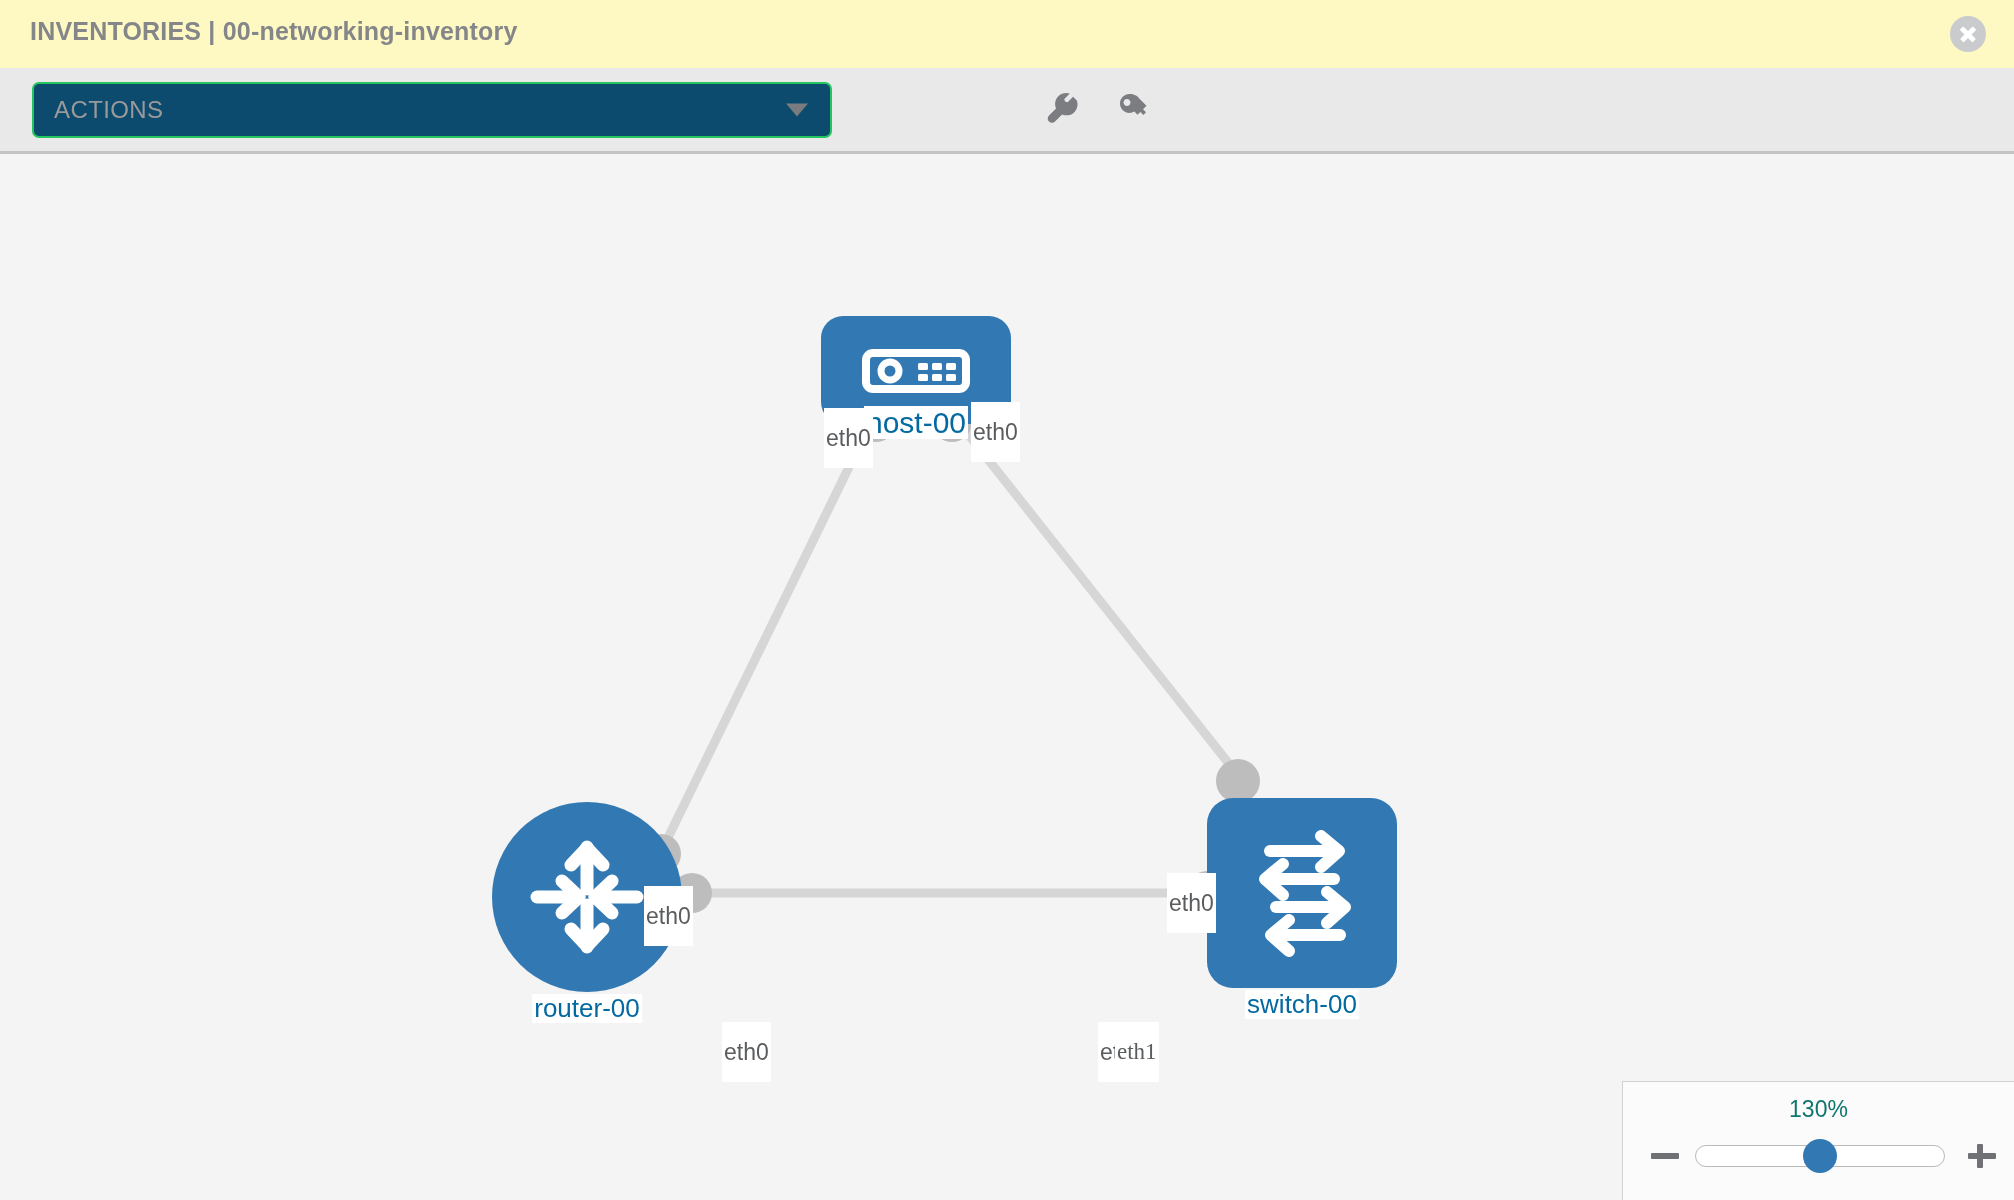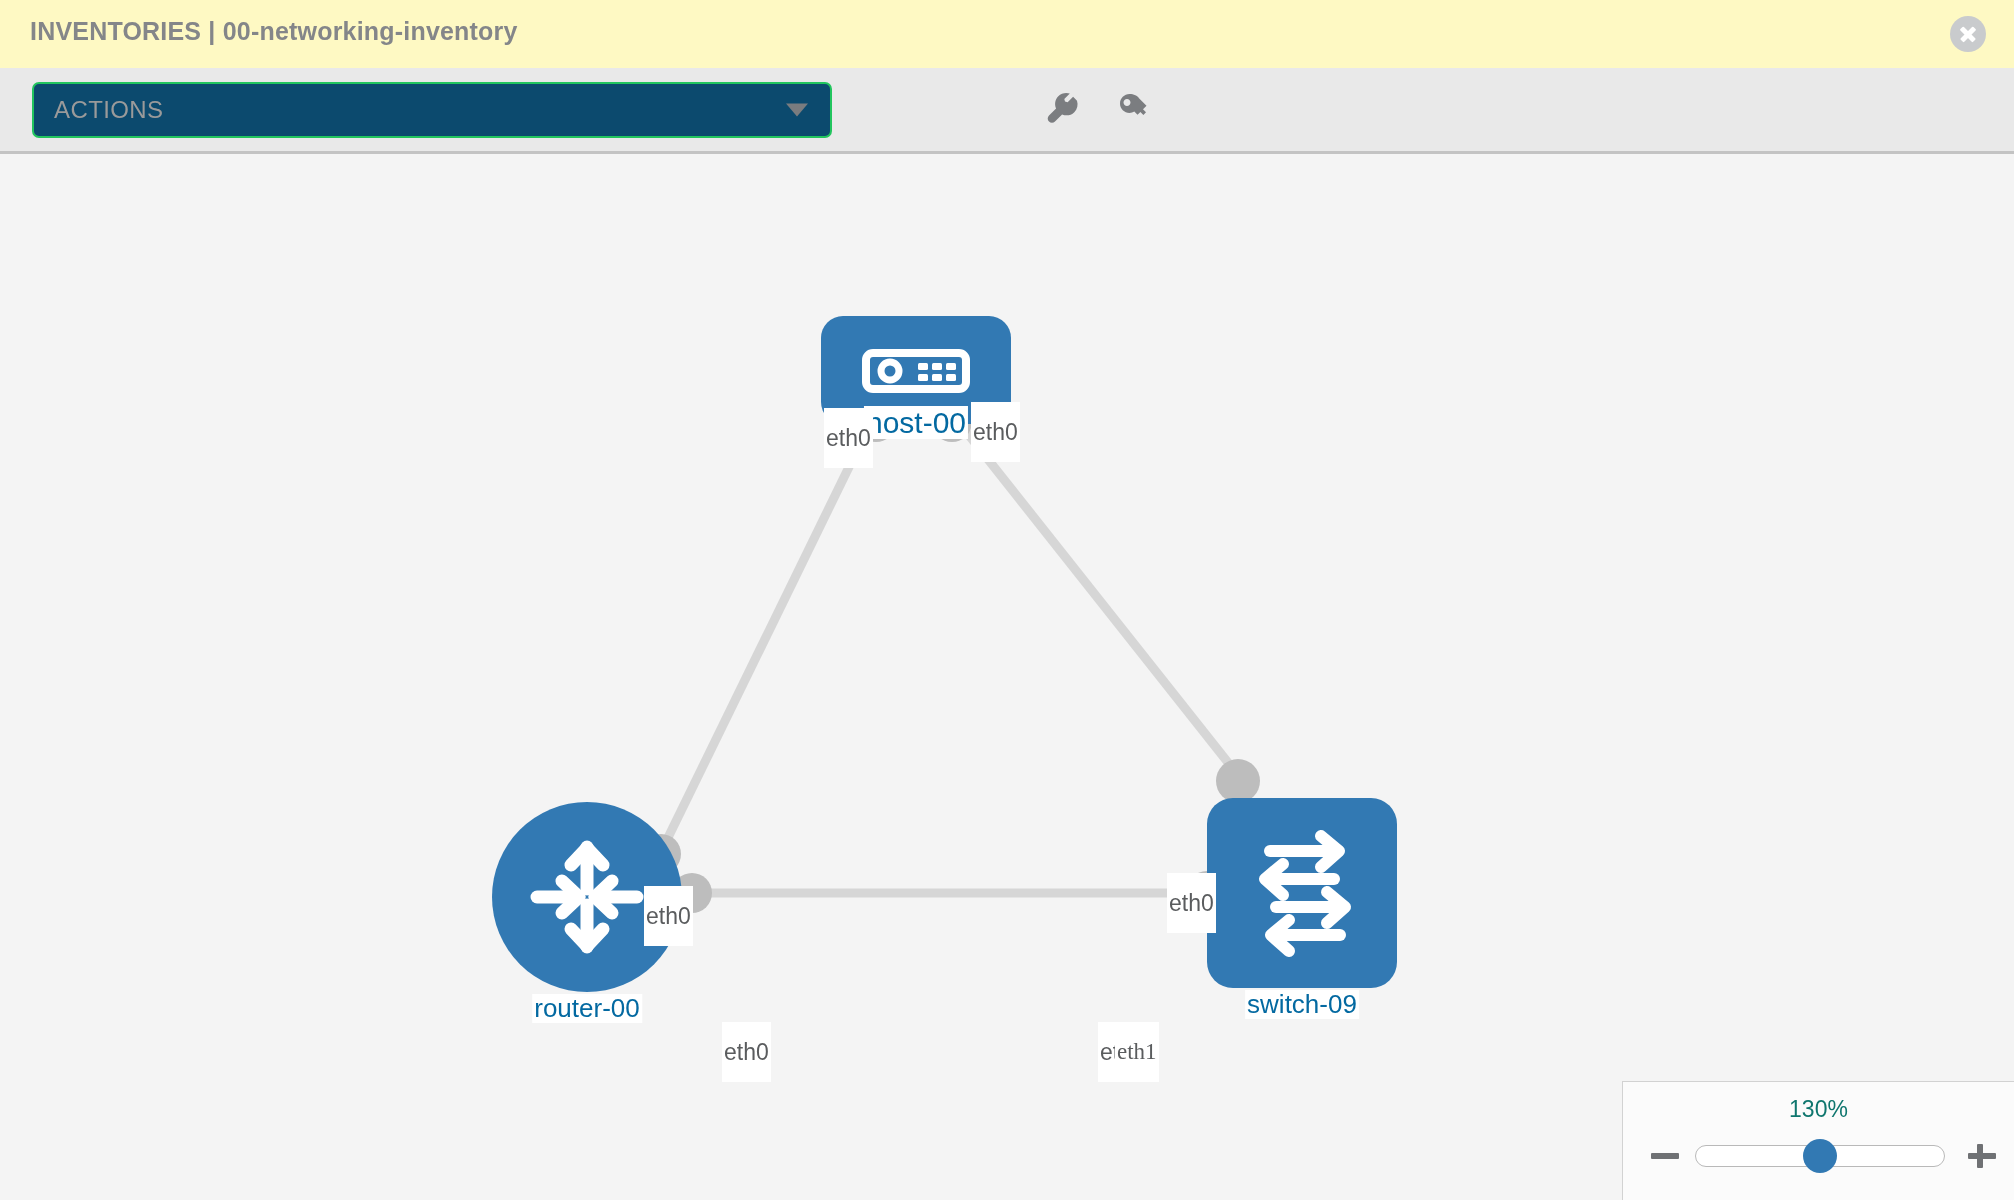--- a/index.html
+++ b/index.html
@@ -385,21 +385,21 @@
           <polyline points="45,35 27,50 45,66"></polyline>
 
           <line x1="38" y1="78" x2="106" y2="78"></line>
           <polyline points="89,63 107,78 89,94"></polyline>
 
           <line x1="102" y1="106" x2="34" y2="106"></line>
           <polyline points="51,91 33,106 51,122"></polyline>
         </g>
       </svg>
     </div>
-    <div class="node-label">switch-09</div>
+    <div class="node-label">switch-00</div>
   </div>
 
   <div class="iface-label" style="left:824px; top:254px;">eth0</div>
   <div class="iface-label" style="left:971px; top:248px;">eth0</div>
   <div class="iface-label" style="left:644px; top:732px;">eth0</div>
   <div class="iface-label" style="left:1167px; top:719px;">eth0</div>
   <div class="iface-label" style="left:722px; top:868px;">eth0</div>
   <div class="iface-label" style="left:1098px; top:868px; z-index:1;">eth</div>
   <div class="iface-label" style="left:1115px; top:868px; z-index:2;font-family:Liberation Serif, serif;">eth1</div>
 

